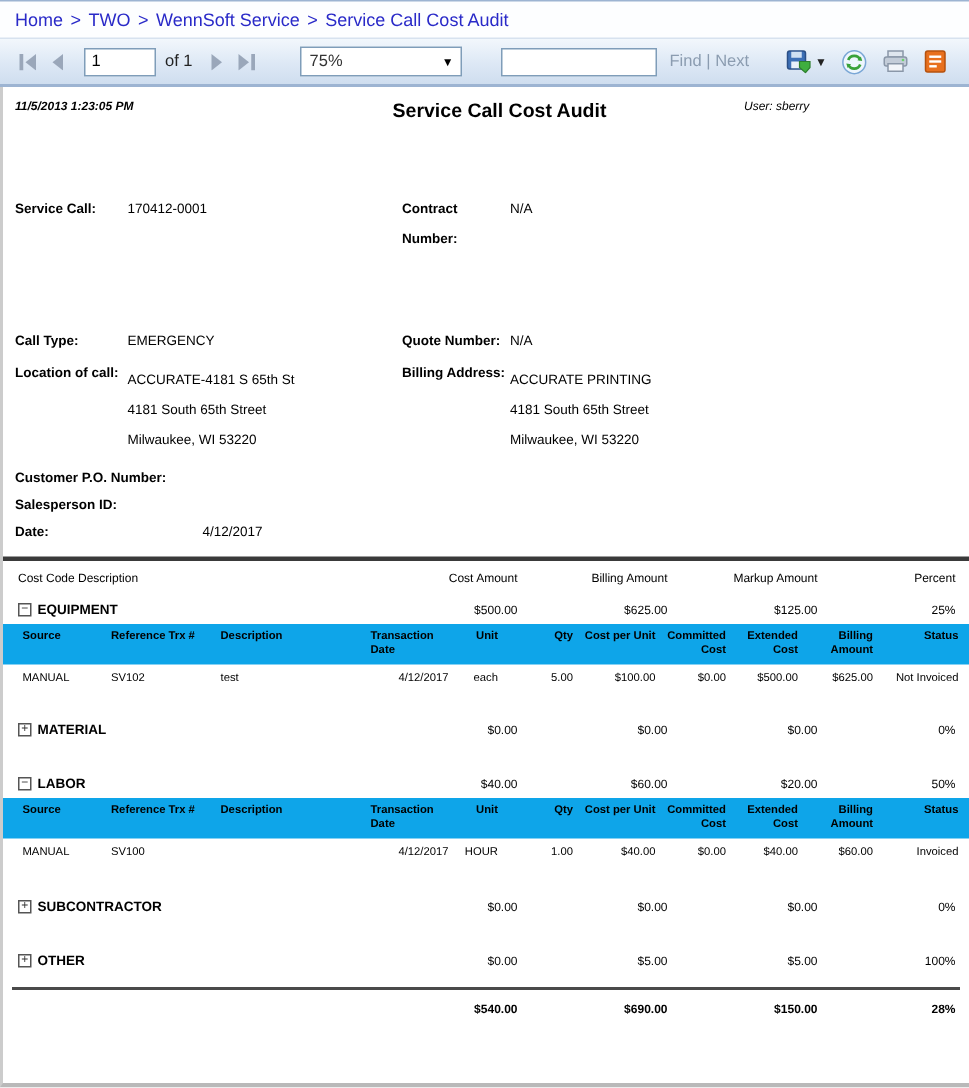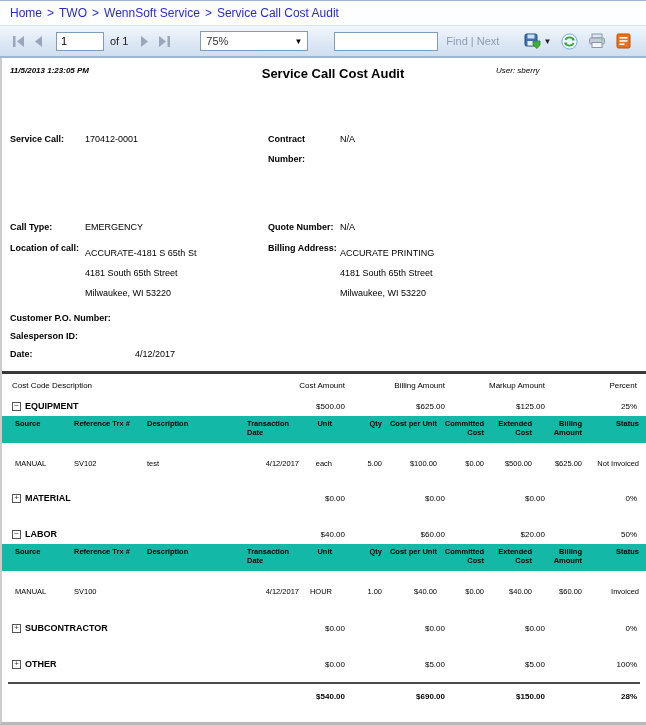--- a/index.html
+++ b/index.html
@@ -85,23 +85,23 @@
   .toggle-box {
     width:9px; height:9px; border:1px solid #555; display:inline-flex;
     align-items:center; justify-content:center; font-size:8px; line-height:8px;
     color:#333; cursor:pointer; background:#fff; font-weight:normal;
   }
   .drow {
     display:grid;
     grid-template-columns:59px 73px 100px 52px 33px 50px 55px 47px 48px 50px 57px;
     padding-left:13px; padding-right:9px; font-size:7.5px; align-items:start;
   }
-  .sub-head { background:#14b8a6; font-weight:bold; padding-top:3px; padding-bottom:3px; min-height:27px; }
+  .sub-head { background:#0ea5e9; font-weight:bold; padding-top:3px; padding-bottom:3px; min-height:27px; }
   .drow .r { text-align:right; }
-  .detail { padding-top:4px; padding-bottom:6px; align-items:center;margin-top:12px; }
+  .detail { padding-top:4px; padding-bottom:6px; align-items:center; }
   .rule-total { height:2px; background:#4a4a4a; margin:0 6px; }
   .totals-row { height:24px; font-weight:bold; font-size:8px;padding-left:40px; }
   .mt14 { margin-top:14px; } .mt16 { margin-top:16px; } .mt8 { margin-top:8px; }
 </style>
 </head>
 <body>
 
 <div class="breadcrumb-bar">
   <span class="crumb">Home</span>
   <span class="crumb-sep">&gt;</span>

